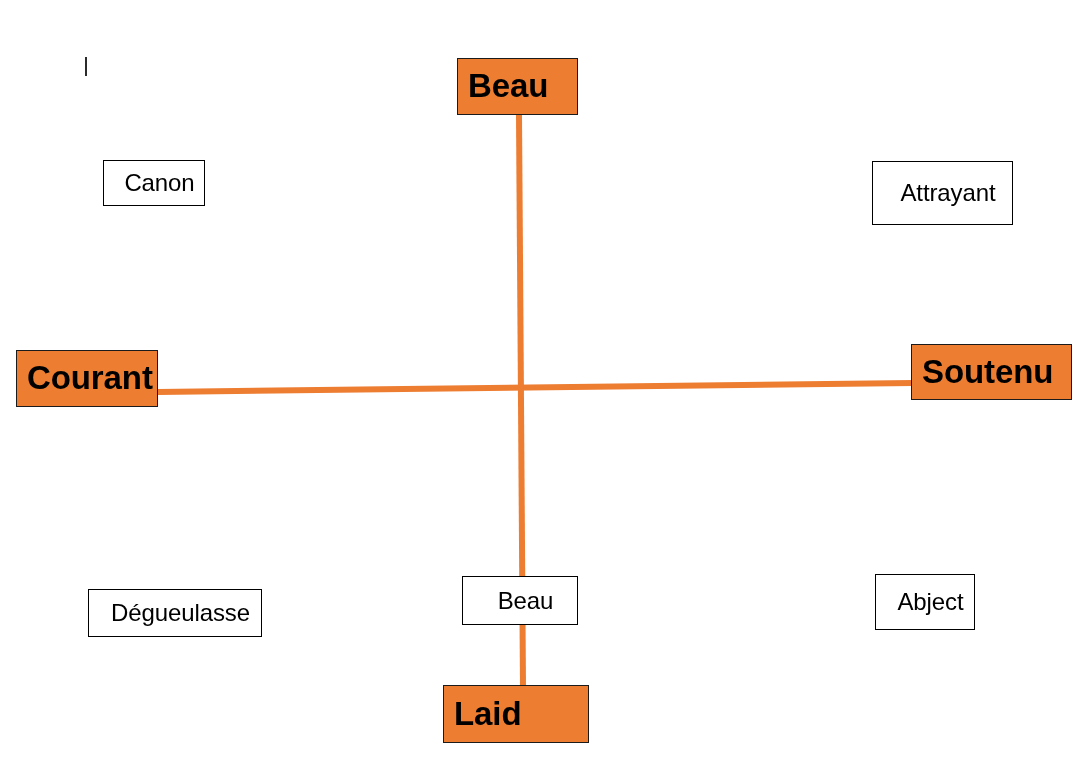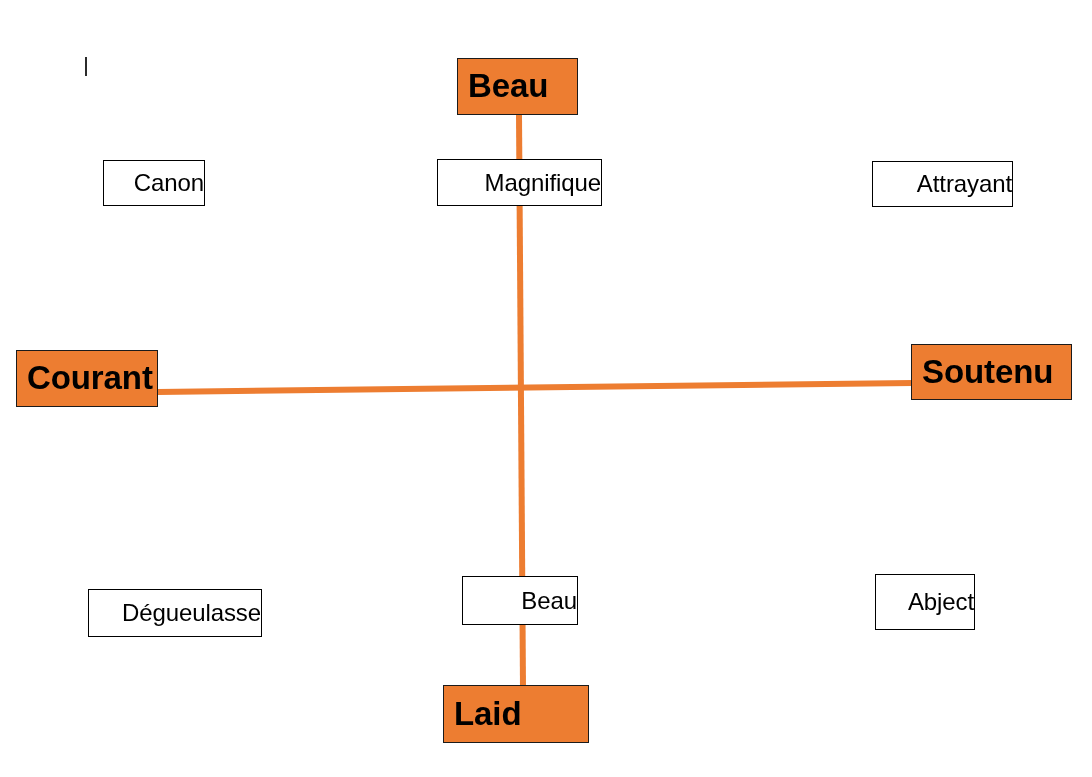--- a/index.html
+++ b/index.html
@@ -49,35 +49,35 @@
     font-size: 33px;
     letter-spacing: -0.1px;
   }
 
   
   .node.term {
     background: #ffffff;
     border: 1.3px solid #000000;
     font-weight: 400;
     color: #000000;
-    justify-content: flex-end;
+    justify-content: center;
     padding-left: 11px;
     font-size: 24px;
     letter-spacing: -0.1px;
   }
 
   
   #node-beau         { left: 457px; top: 58px;  width: 121px; height: 57px; }
   #node-courant      { left: 16px;  top: 350px; width: 142px; height: 57px; }
   #node-soutenu      { left: 911px; top: 344px; width: 161px; height: 56px; }
   #node-laid         { left: 443px; top: 685px; width: 146px; height: 58px; }
 
   #node-canon        { left: 103px; top: 160px; width: 102px; height: 46px; }
   #node-magnifique   { left: 437px; top: 159px; width: 165px; height: 47px; }
-  #node-attrayant    { left: 872px; top: 161px; width: 141px; height: 46px; }
+  #node-attrayant    { left: 872px; top: 161px; width: 141px; height: 64px; }
   #node-degueulasse  { left: 88px;  top: 589px; width: 174px; height: 48px; }
   #node-moche        { left: 462px; top: 576px; width: 116px; height: 49px; }
   #node-abject       { left: 875px; top: 574px; width: 100px; height: 56px; }
 
   
   #text-caret {
     position: absolute;
     left: 85px;
     top: 57px;
     width: 1.6px;
@@ -110,23 +110,20 @@
   </div>
 
   <div class="node pole" id="node-laid" style="background: rgb(237, 125, 49);">
     <span>Laid</span>
   </div>
 
   <div class="node term" id="node-canon">
     <span>Canon</span>
   </div>
 
-  <div class="node term" id="node-magnifique">
-    <span>Magnifique</span>
-  </div>
 
   <div class="node term" id="node-attrayant">
     <span>Attrayant</span>
   </div>
 
   <div class="node term" id="node-degueulasse">
     <span>Dégueulasse</span>
   </div>
 
   <div class="node term" id="node-moche">

